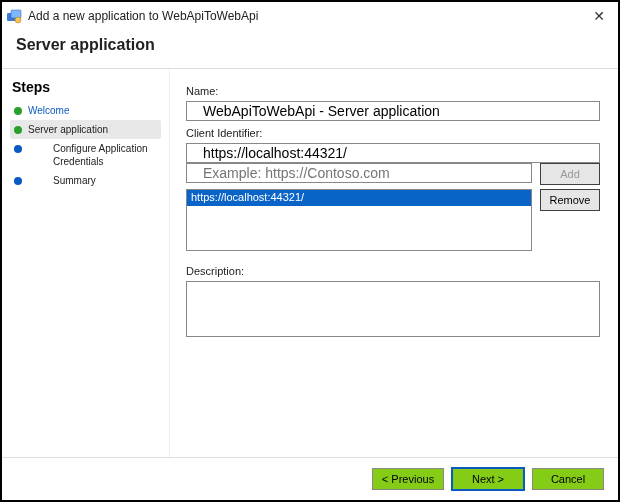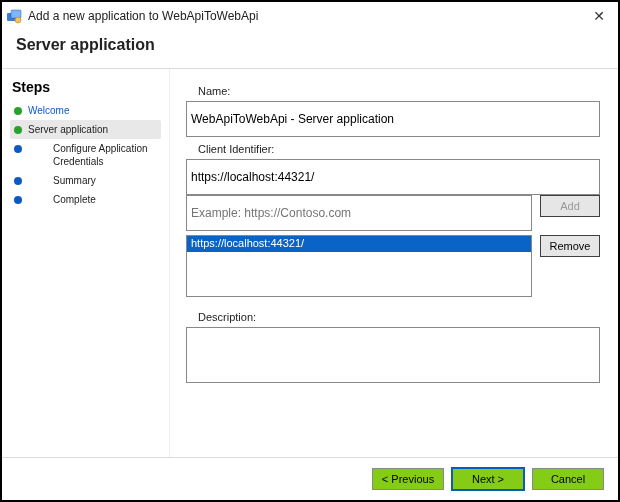--- a/index.html
+++ b/index.html
@@ -19,22 +19,22 @@
   .steps-title { font-size: 14px; font-weight: 700; margin: 2px 0 6px 2px; }
   .step { display: flex; align-items: flex-start; font-size: 10px; padding: 3px 4px; border-radius: 2px; cursor: pointer; line-height: 1.3; }
   .step .bullet { width: 8px; height: 8px; border-radius: 50%; margin: 3px 6px 0 0; flex-shrink: 0; }
   .step-green .bullet { background: #2aa12a; }
   .step-blue .bullet { background: #0a5ac2; }
   .step-link { color: #0a5ac2; }
   .step-current { background: #e8e8e8; color: #222; }
   .step-plain { color: #222; gap: 25px; }
 
   .main-col { flex: 1; padding: 10px 18px 10px 16px; font-size: 11px; color: #222; }
-  .field-label { margin: 6px 0 4px 12px; }
-  .text-input { width: 100%; height: 36px; border: 1px solid #888; padding: 2px 4px; font-size: 12px; background: #fff; }
+  .field-label { margin: 6px 0 4px 0; }
+  .text-input { width: 100%; height: 20px; border: 1px solid #888; padding: 2px 16px; font-size: 14px; background: #fff; }
 
   .redirect-row { display: flex; gap: 8px; align-items: stretch; }
   .redirect-left { flex: 1; }
   .side-btn { width: 60px; height: 22px; border: 1px solid #404040; background: #e6e6e6; font-size: 11px; cursor: pointer; }
   .side-btn:disabled { color: #999; cursor: default; }
   .listbox { width: 100%; height: 62px; border: 1px solid #888; background: #fff; }
   .list-item { height: 16px; padding: 1px 4px; font-size: 11px; }
   .list-item.selected { background: #0a64c8; color: #fff; }
 
   .desc-area { width: 100%; height: 56px; border: 1px solid #888; resize: none; font-size: 11px; padding: 2px 4px; }
@@ -79,24 +79,20 @@
     <div class="step step-blue step-plain">
       <span class="bullet"></span>
       <span>Configure Application Credentials</span>
     </div>
 
     <div class="step step-blue step-plain">
       <span class="bullet"></span>
       <span>Summary</span>
     </div>
 
-    <div class="step step-blue step-plain">
-      <span class="bullet"></span>
-      <span>Complete</span>
-    </div>
   </div>
 
   <div class="main-col">
 
     <div class="field-label">Name:</div>
     <input type="text" class="text-input" value="WebApiToWebApi - Server application" style="">
 
     <div class="field-label">Client Identifier:</div>
     <input type="text" class="text-input" value="https://localhost:44321/" style="">
 

